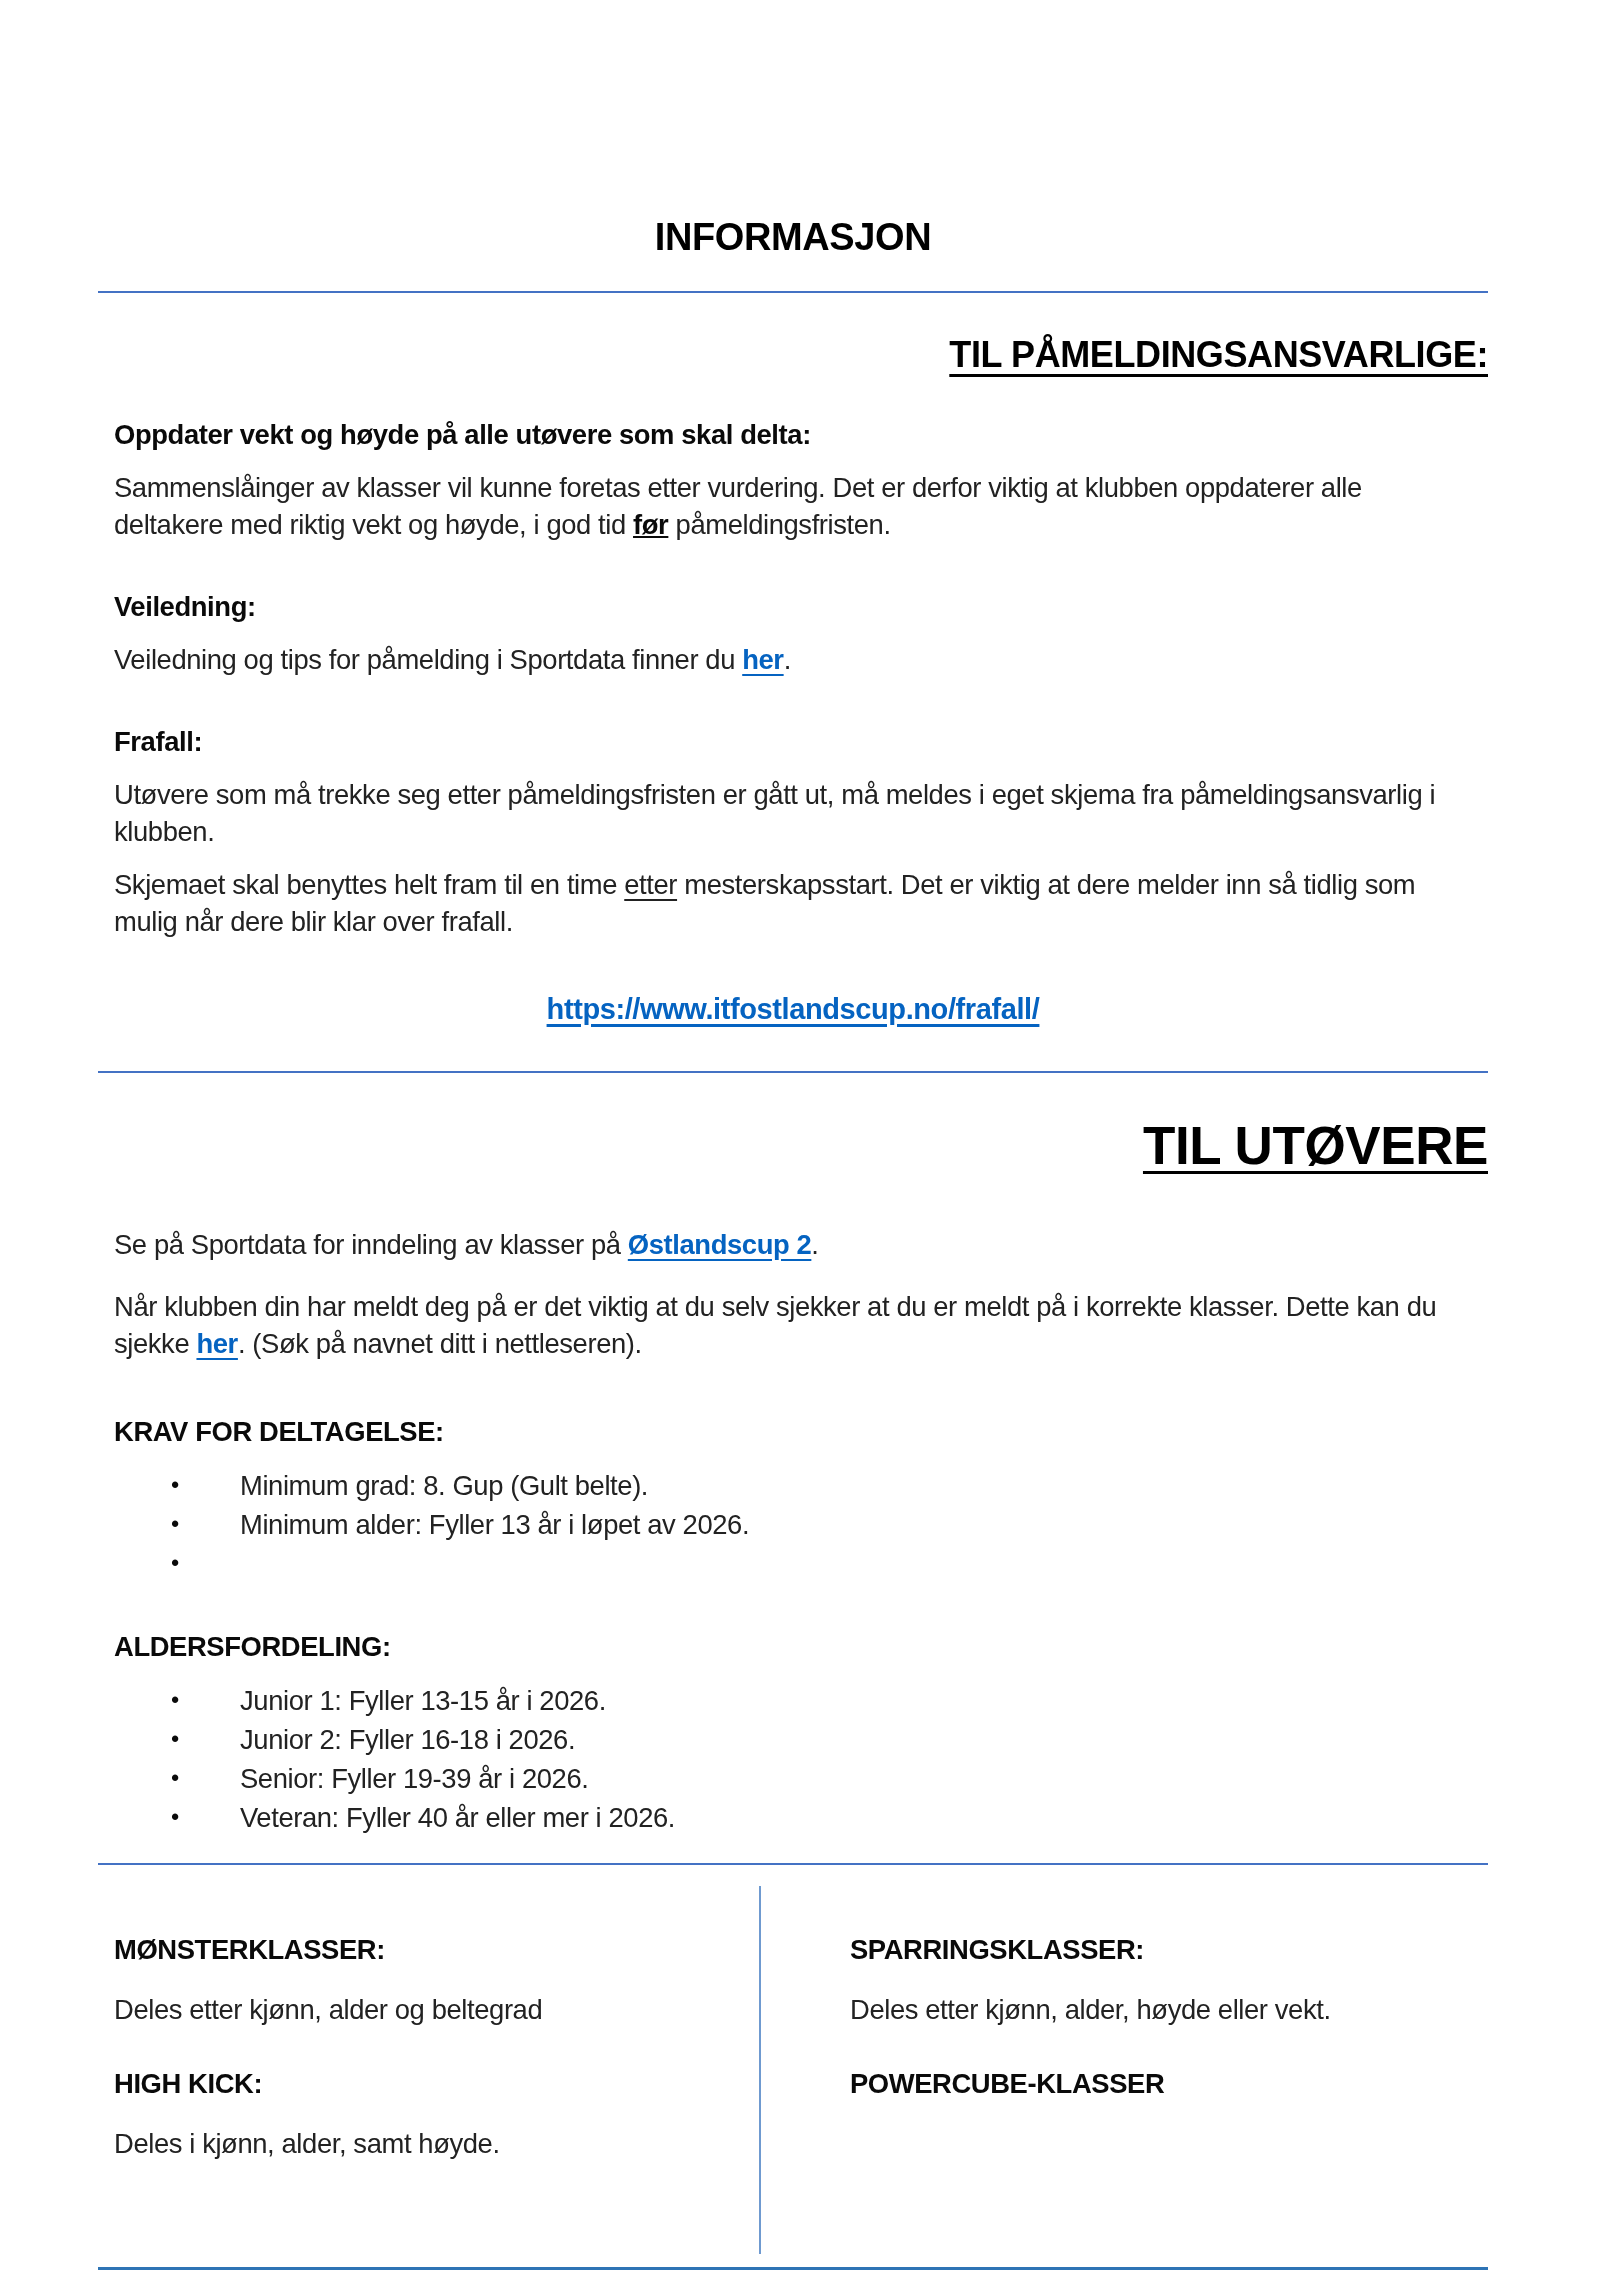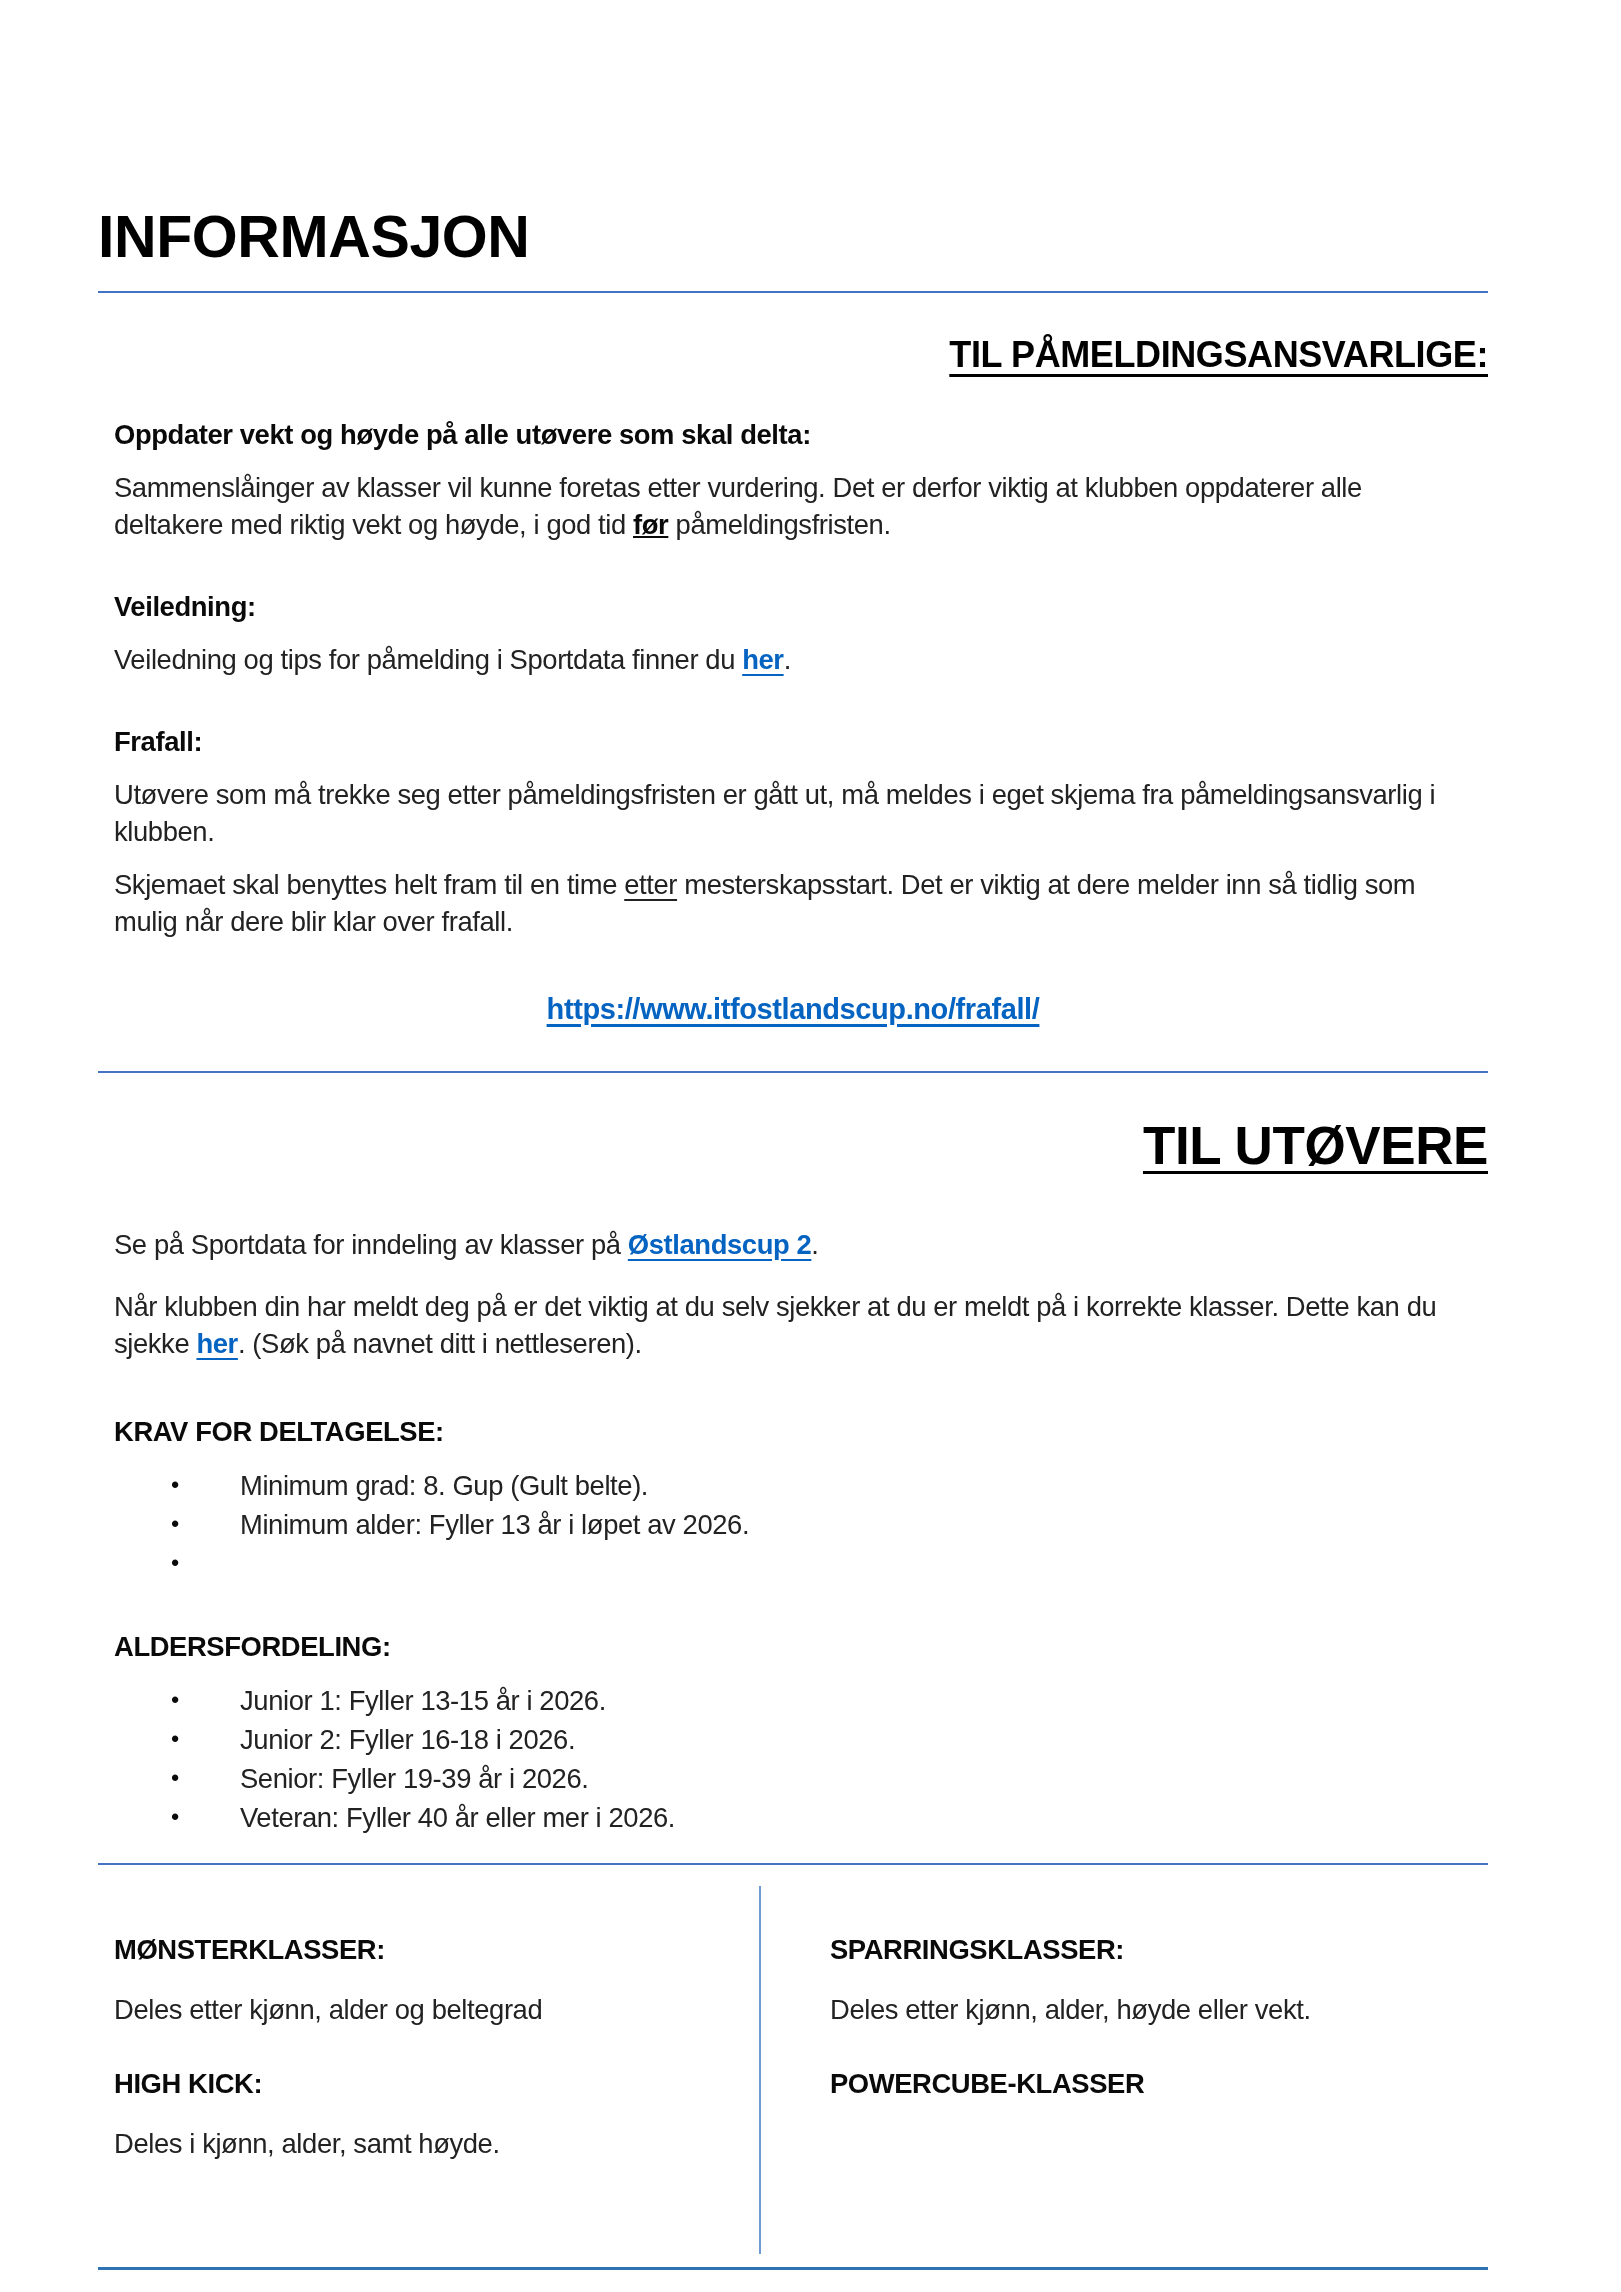--- a/index.html
+++ b/index.html
@@ -10,21 +10,22 @@
     background:#ffffff;
     box-sizing:border-box;
     padding:0 133px 0 98px;
     font-family:"Liberation Sans", sans-serif;
     color:#222222;
     letter-spacing:-0.4px;
     overflow:hidden;
   }
   .doc-title {
     margin:206px 0 16px 0;
-    font-size:59px; line-height:63px;
+    text-align:center;
+    font-size:38px; line-height:63px;
     font-weight:bold; color:#000000;
   }
   .rule  { border:none; margin:0; border-top:2px solid #4472c4; }
   .rule-title   { margin-top:21.6px; }
   .rule-mid     { margin-top:43px; }
   .rule-columns { margin-top:25.5px; }
   .rule-thick   { border-top:3.9px solid #2e74b5; margin-top:13.7px; }
 
   .sec-heading {
     margin:39px 0 0 0;
@@ -57,21 +58,21 @@
 
   .list-block { margin-top:51px; }
   .list-block--age { margin-top:45px; }
   ul.doc-list { list-style:none; margin:2px 0 0 0; padding:0 0 0 73px; }
   ul.doc-list li { display:flex; align-items:flex-start; font-size:27.4px; line-height:39px; }
   ul.doc-list .bullet { width:69px; flex:0 0 69px; font-size:23.5px; line-height:39px; color:#0a0a0a; }
 
   .columns { display:flex; height:389px; box-sizing:border-box; padding-top:47px; }
   .col-left  { width:661px; flex:0 0 661px; box-sizing:border-box; padding-right:39px; }
   .v-divider { width:2px; flex:0 0 2px; background:#6f9ad0; margin-top:-25.5px; }
-  .col-right { flex:1; box-sizing:border-box; padding-left:53px; }
+  .col-right { flex:1; box-sizing:border-box; padding-left:73px; }
   .col-block .body-text { line-height:44px; }
   .col-block + .col-block { margin-top:30px; }
 </style>
 </head>
 <body>
 
 <div class="page">
 
   <h1 class="doc-title">INFORMASJON</h1>
 

